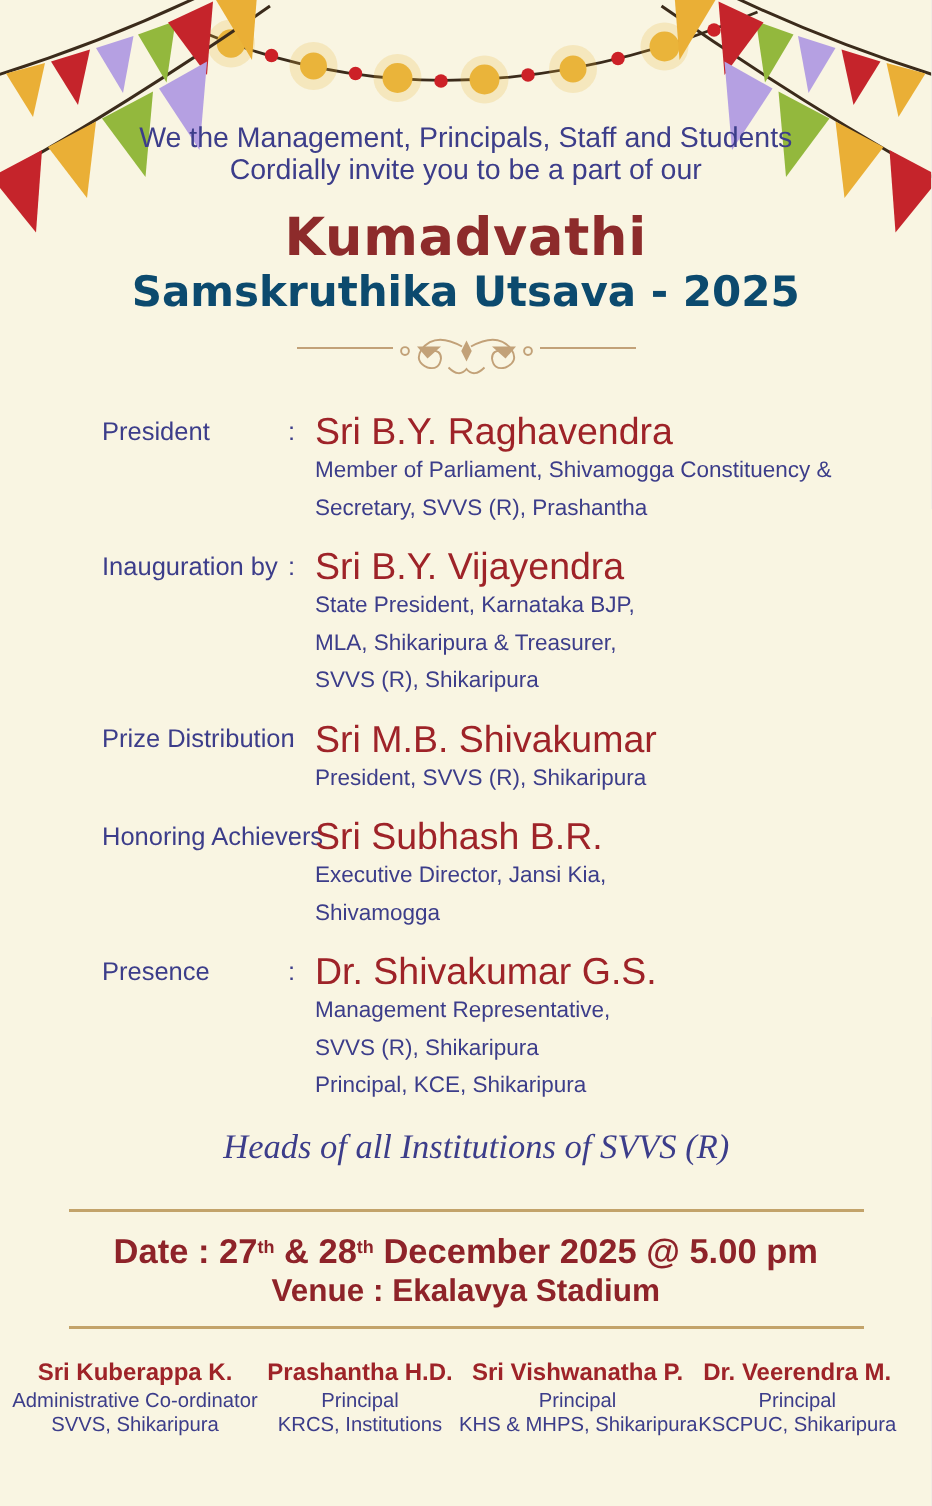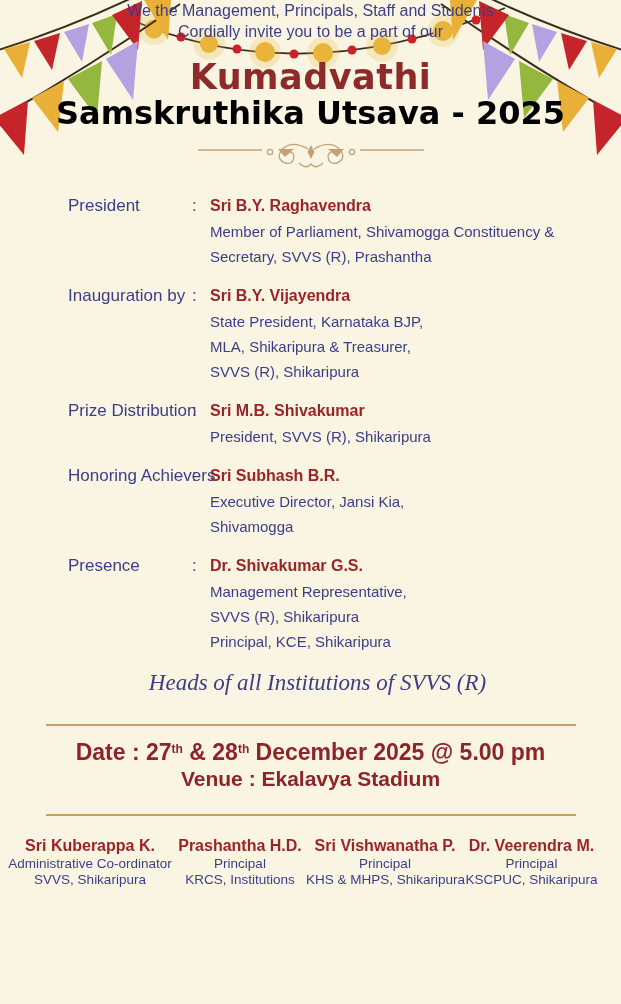--- a/index.html
+++ b/index.html
@@ -13,68 +13,69 @@
     font-family:"Liberation Sans", sans-serif;
   }
   .decor { position:absolute; pointer-events:none; }
   #lights  { left:0; top:0; }
   #buntL   { left:0; top:0; }
   #buntR   { right:0; top:0; }
 
   .content { position:absolute; inset:0; }
 
   .intro {
-    text-align:center;
-    font-size:16px; line-height:21px;
+    padding-top:82px;
+    text-align:center;
+    font-size:19px; line-height:21px;
     color:#3c3d8a;
   }
   .title-main {
     margin-top:15px;
     text-align:center;
     font-family:"DejaVu Sans", sans-serif;
     font-weight:bold;
     font-size:35px; line-height:40px;
     color:#8d2b2b; letter-spacing:0.5px;
   }
   .title-sub {
     text-align:center;
     font-family:"DejaVu Sans", sans-serif;
     font-weight:bold;
-    font-size:32px; line-height:32px;
-    color:#000000;
+    font-size:28px; line-height:32px;
+    color:#0c4a6e;
   }
   .flourish { display:block; margin:10px auto 0; }
 
   .dignitaries { margin:20px 0 0 68px; }
   .dig-row {
     display:grid;
     grid-template-columns:124px 18px 380px;
     margin-bottom:14px;
   }
   .dig-label { font-size:17px; color:#3c3d8a; line-height:26px; white-space:nowrap; }
   .dig-colon { font-size:17px; color:#3c3d8a; line-height:26px; }
-  .dig-name  { font-size:16px; font-weight:bold; color:#9e2328; line-height:26px; white-space:nowrap; }
+  .dig-name  { font-size:25px; font-weight:normal; color:#9e2328; line-height:26px; white-space:nowrap; }
   .dig-line  { font-size:15px; color:#3c3d8a; line-height:25px; white-space:nowrap; }
 
   .heads-note {
     margin-top:10px;
     text-align:center;
     font-family:"Liberation Serif", serif;
     font-style:italic;
     font-size:23px; line-height:30px;
     color:#3c3d8a;
     margin-left:14px;
   }
 
   .schedule {
     margin:26px auto 0;
     width:530px;
     border-top:2px solid #c3a36a;
     border-bottom:2px solid #c3a36a;
-    padding:9px 0 22px;
+    padding:9px 0 10px;
     text-align:center;
   }
   .sched-date { font-size:23px; font-weight:bold; color:#8e2329; line-height:28px; }
   .sched-date sup { font-size:12px; vertical-align:7px; }
   .sched-venue { font-size:21px; font-weight:bold; color:#8e2329; line-height:26px; }
 
   .officials {
     margin-top:20px;
     display:grid;
     grid-template-columns:168px 132px 158px 135px;

